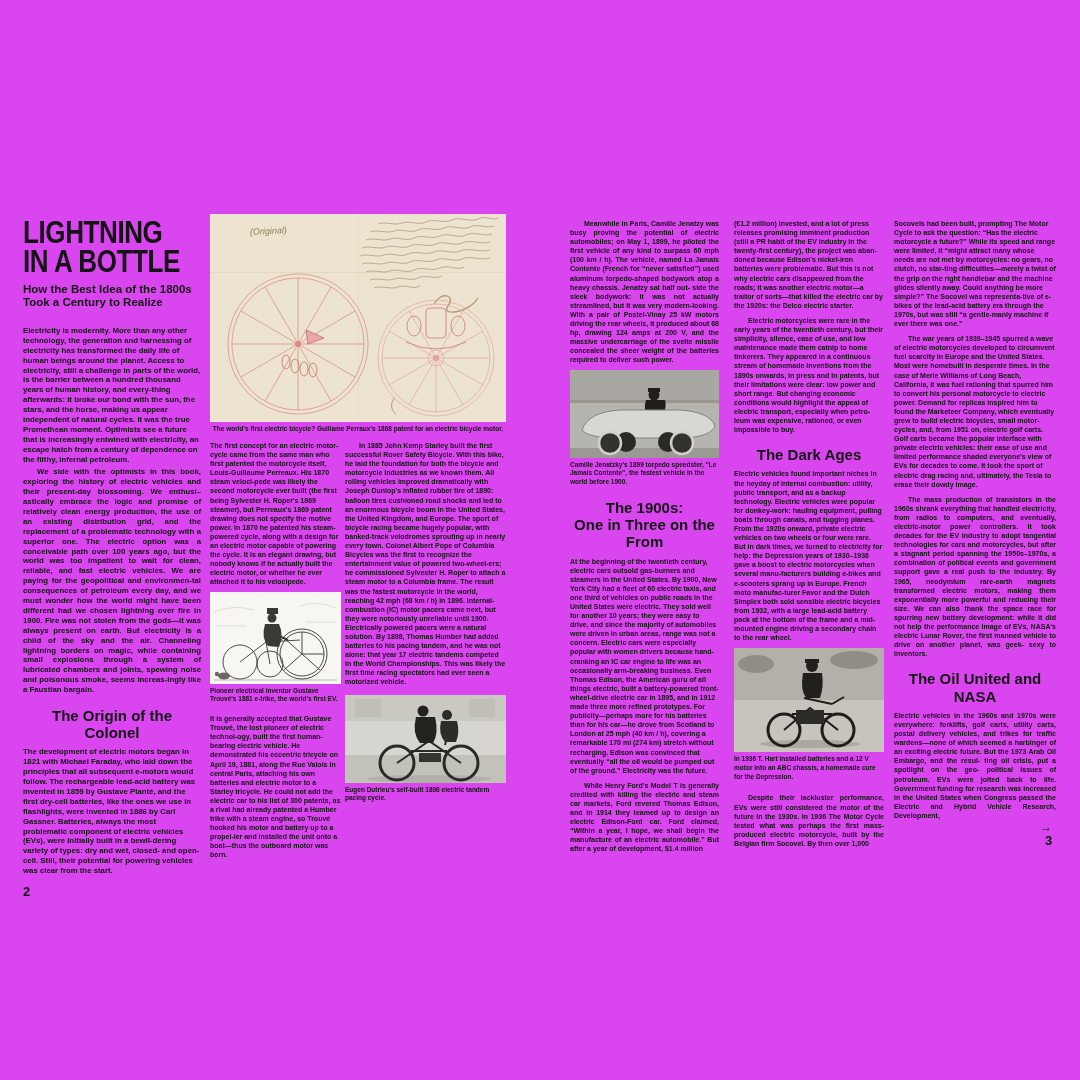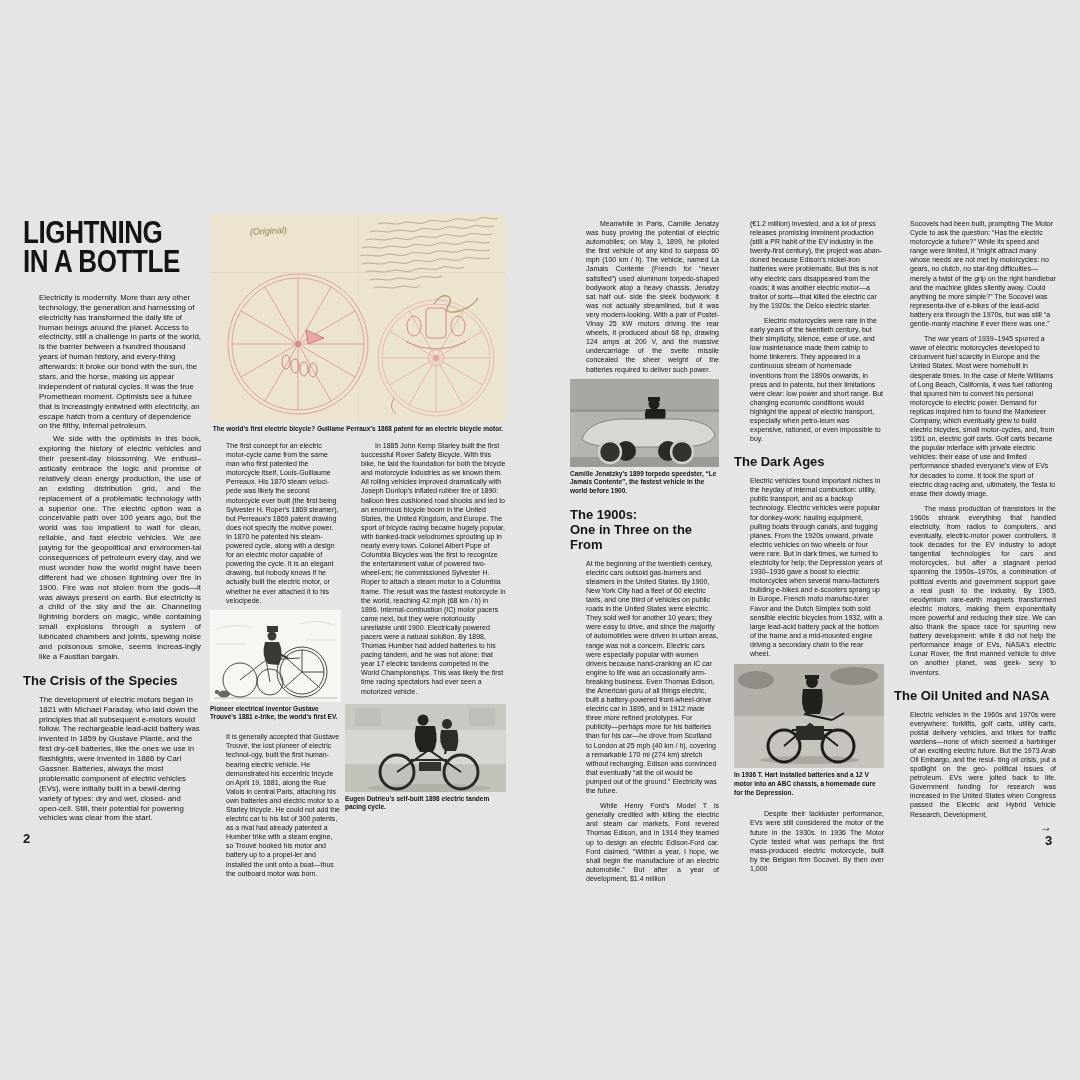--- a/index.html
+++ b/index.html
@@ -1,46 +1,50 @@
 <!DOCTYPE html>
 <html><head>
 <meta charset="utf-8">
 <style>
   html,body{margin:0;padding:0;background:#fff;}
-  .canvas{position:relative;width:1080px;height:1080px;background:#e5e5e5;overflow:hidden;
+  .canvas{position:relative;width:1080px;height:1080px;background:#d946ef;overflow:hidden;
           font-family:"Liberation Sans","DejaVu Sans",sans-serif;color:#141414;}
   .col{position:absolute;}
   h1.title{margin:0;font-size:31px;line-height:.95;letter-spacing:-.5px;font-weight:bold;
            transform:scaleX(.84);transform-origin:left top;white-space:nowrap;}
   .subtitle{margin:6px 0 0 0;font-size:11.5px;line-height:1.18;font-weight:bold;}
-  p.body{margin:0 0 3px 16px;font-size:7.8px;line-height:1.27;font-weight:normal;}
+  p.body{margin:0 0 3px 0;font-size:7.8px;line-height:1.27;font-weight:bold;}
   .narrow p.body, p.small{font-size:7px;line-height:1.3;}
   p.indent{text-indent:14px;}
   p.just{text-align:justify;}
   p.gap{margin-top:6px;}
-  h2.section{margin:12px 0 6px 0;font-size:13px;line-height:1.15;font-weight:bold;}
+  h2.section{margin:12px 0 6px 0;font-size:15px;line-height:1.15;font-weight:bold;text-align:center;}
   .caption{font-size:6.5px;line-height:1.35;font-weight:bold;margin-top:3px;}
   .caption.center{text-align:center;}
   .pagenum{font-size:13px;font-weight:bold;margin-top:8px;}
   .fig{display:block;}
   .arrow{position:absolute;left:1040px;top:820px;font-size:12px;font-weight:bold;}
   .pagenum-abs{position:absolute;left:1045px;top:833px;font-size:13px;font-weight:bold;}
 </style>
 </head>
 <body>
 
 <div class="canvas">
 
   <div class="col" style="left:23px;top:218px;width:178px;">
     <h1 class="title"><span>LIGHTNING</span><br>
       <span>IN A BOTTLE</span></h1>
+    <div class="subtitle">
+      <span>How the Best Idea of the 1800s</span><br>
+      <span>Took a Century to Realize</span>
+    </div>
     <div style="height:16px;"></div>
     <p class="body">Electricity is modernity. More than any other technology, the generation and harnessing of electricity has transformed the daily life of human beings around the planet. Access to electricity, still a challenge in parts of the world, is the barrier between a hundred thousand years of human history, and every-thing afterwards: it broke our bond with the sun, the stars, and the horse, making us appear independent of natural cycles. It was the true Promethean moment. Optimists see a future that is increasingly entwined with electricity, an escape hatch from a century of dependence on the filthy, infernal petroleum.</p>
     <p class="body indent just">We side with the optimists in this book, exploring the history of electric vehicles and their present-day blossoming. We enthusi–astically embrace the logic and promise of relatively clean energy production, the use of an existing distribution grid, and the replacement of a problematic technology with a superior one. The electric option was a conceivable path over 100 years ago, but the world was too impatient to wait for clean, reliable, and fast electric vehicles. We are paying for the geopolitical and environmen-tal consequences of petroleum every day, and we must wonder how the world might have been different had we chosen lightning over fire in 1900. Fire was not stolen from the gods—it was always present on earth. But electricity is a child of the sky and the air. Channeling lightning borders on magic, while containing small explosions through a system of lubricated chambers and joints, spewing noise and poisonous smoke, seems increas-ingly like a Faustian bargain.</p>
-    <h2 class="section">The Crisis of the Species</h2>
+    <h2 class="section">The Origin of the Colonel</h2>
     <p class="body">The development of electric motors began in 1821 with Michael Faraday, who laid down the principles that all subsequent e-motors would follow. The rechargeable lead-acid battery was invented in 1859 by Gustave Planté, and the first dry-cell batteries, like the ones we use in flashlights, were invented in 1886 by Carl Gassner. Batteries, always the most problematic component of electric vehicles (EVs), were initially built in a bewil-dering variety of types: dry and wet, closed- and open-cell. Still, their potential for powering vehicles was clear from the start.</p>
     <div class="pagenum">2</div>
   </div>
 
   <div class="col" style="left:210px;top:214px;width:296px;">
     <svg class="fig" width="296" height="208" viewBox="0 0 296 208">
       <rect width="296" height="208" fill="#ece4cf"></rect>
       <rect x="0" y="58" width="296" height="1" fill="#ded4b9" opacity=".7"></rect>
       <rect x="148" y="0" width="1" height="208" fill="#e2d8bf" opacity=".5"></rect>
 

